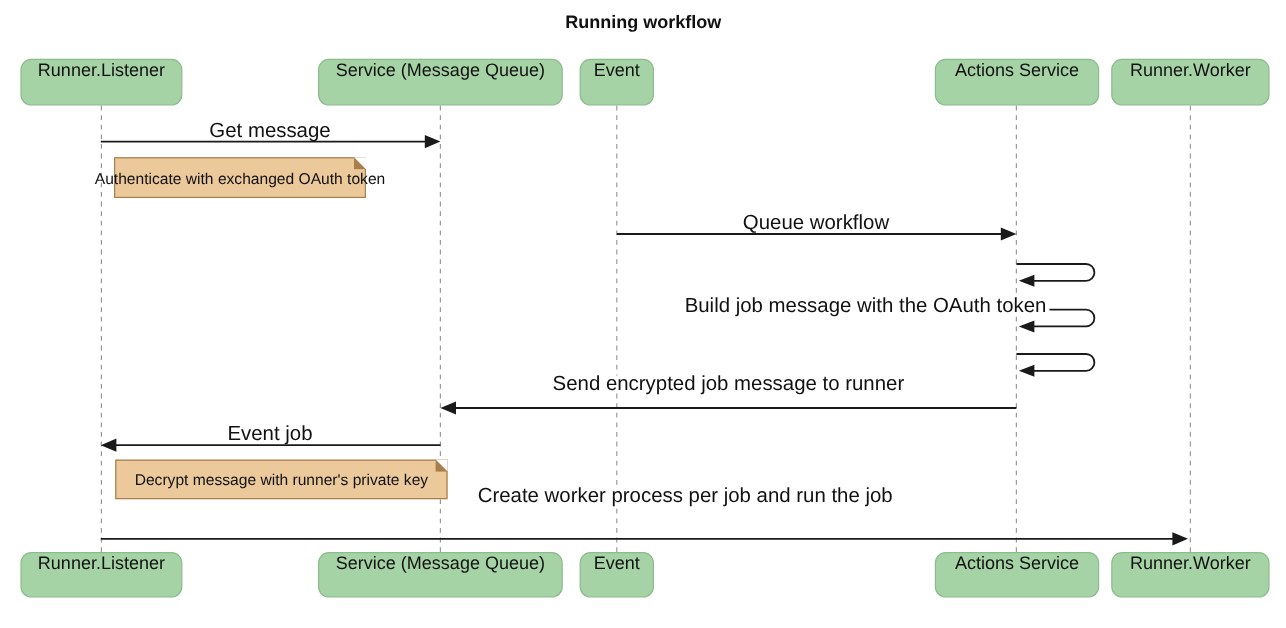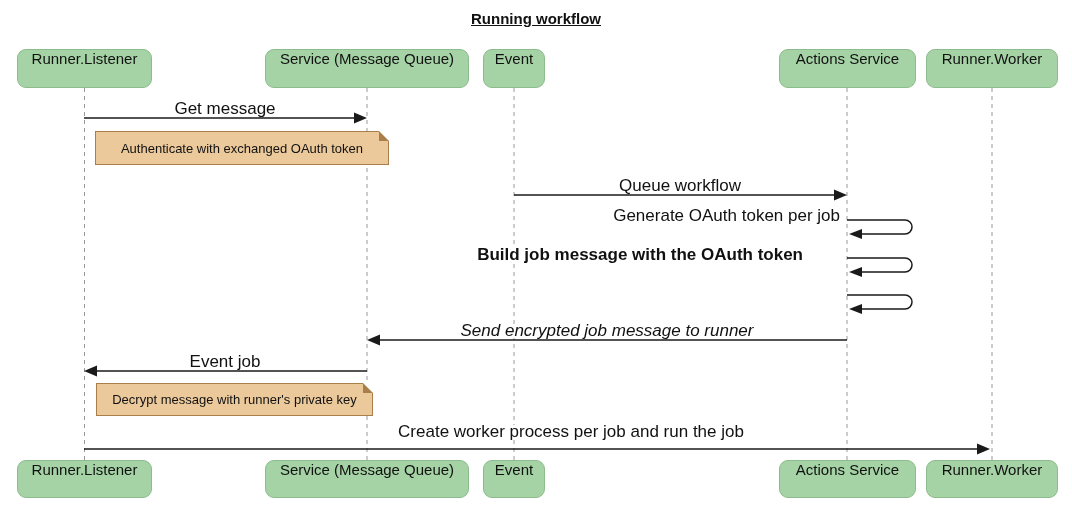--- a/index.html
+++ b/index.html
@@ -11,21 +11,21 @@
     --arrow:#1a1a1a;
     --text:#111111;
     --bg:#ffffff;
   }
   *{box-sizing:border-box;}
   html,body{margin:0;padding:0;background:var(--bg);}
   body{font-family:"Liberation Sans","DejaVu Sans",sans-serif;color:var(--text);}
   #diagram{position:relative;width:1072px;height:523px;background:var(--bg);overflow:hidden;}
 
   .title{position:absolute;left:0;top:10px;width:1072px;text-align:center;
-         font-size:15px;font-weight:bold;color:var(--text);text-decoration:underline;}
+         font-size:15px;font-weight:bold;color:var(--text);}
 
   .actor{position:absolute;height:39px;background:var(--actor-fill);
          border:1px solid var(--actor-border);border-radius:9px;
          display:flex;align-items:flex-start;justify-content:center;
          font-size:15px;color:var(--text);white-space:nowrap;}
   .actor.bottom{height:38px;}
 
   .svg-layer{position:absolute;left:0;top:0;}
 
   .msg-label{position:absolute;font-size:17px;color:var(--text);
@@ -91,27 +91,26 @@
     </div>
   <div class="actor" style="left:779px;top:49px;width:137px;">
       <span>Actions Service</span>
     </div>
   <div class="actor" style="left:926px;top:49px;width:132px;">
       <span>Runner.Worker</span>
     </div>
 
   <div class="msg-label center" style="left:225px;top:102px;">Get message</div>
   <div class="msg-label center" style="left:680px;top:179px;text-align:center;">Queue workflow</div>
-  <div class="msg-label right" style="left:843px;top:209px;">Generate OAuth token per job</div>
-  <div class="msg-label right" style="left:806px;top:248px;font-weight:bold;">Build job message with the OAuth token</div>
-  <div class="msg-label center" style="left:607px;top:324px;font-style:italic;">Send encrypted job message to runner</div>
+  <div class="msg-label right" style="left:875px;top:248px;">Build job message with the OAuth token</div>
+  <div class="msg-label center" style="left:607px;top:313px;">Send encrypted job message to runner</div>
   <div class="msg-label center" style="left:225px;top:355px;">Event job</div>
-  <div class="msg-label center" style="left:537px;top:425px;margin-left:34px;">Create worker process per job and run the job</div>
+  <div class="msg-label center" style="left:537px;top:406px;margin-left:34px;">Create worker process per job and run the job</div>
 
-  <div class="note" style="left:95px;top:131px;width:294px;height:34px;">
+  <div class="note" style="left:95px;top:131px;width:210px;height:34px;">
     <span class="fold"></span>
     <span>Authenticate with exchanged OAuth token</span>
   </div>
   <div class="note" style="left:96px;top:383px;width:277px;height:33px;">
     <span class="fold"></span>
     <span>Decrypt message with runner's private key</span>
   </div>
 
   <div class="actor bottom" style="left:17px;top:460px;width:135px;">
       <span>Runner.Listener</span>

